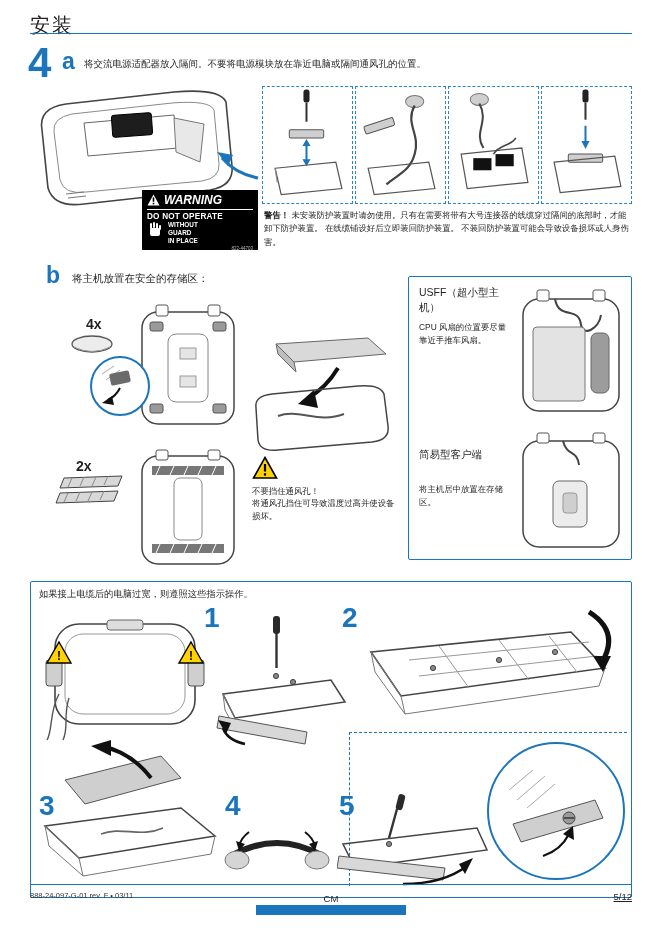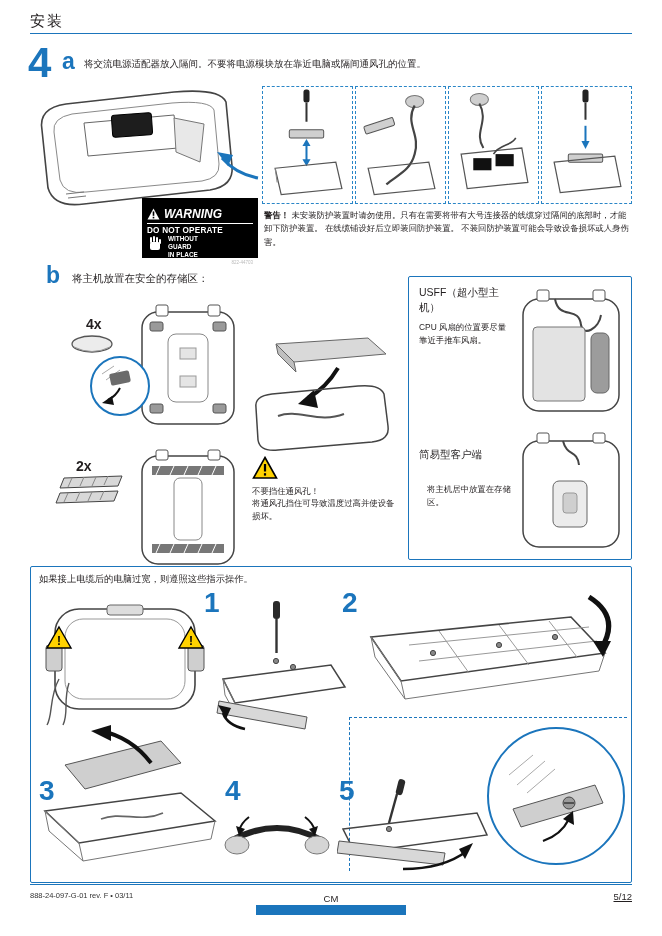--- a/index.html
+++ b/index.html
@@ -1,30 +1,30 @@
 <!DOCTYPE html>
 <html><head>
 <meta charset="utf-8">
 <style>
   html,body{margin:0;padding:0;background:#fff;}
   .page{position:relative;width:662px;height:936px;background:#fff;overflow:hidden;
         font-family:"Liberation Sans","DejaVu Sans",sans-serif;color:#231f20;}
   .abs{position:absolute;}
   .rule{height:1px;background:#1b75bc;}
-  .page-title{font-family:"Liberation Serif","DejaVu Serif",serif;font-size:15px;letter-spacing:2px;}
+  .page-title{font-family:"Liberation Serif","DejaVu Serif",serif;font-size:20px;letter-spacing:2px;}
   .big-num{font-size:42px;font-weight:bold;color:#1b75bc;line-height:1;}
   .step-letter{font-size:23px;font-weight:bold;color:#1b75bc;line-height:1;}
   .instr{font-size:9.5px;line-height:1.45;}
   .small-instr{font-size:8.4px;line-height:1.6;}
   .qty{font-size:14px;font-weight:bold;text-align:center;}
   .section-num{font-size:28px;font-weight:bold;color:#1b75bc;line-height:1;}
   .panel-title{font-size:10.5px;line-height:1.45;}
   .panel-body{font-size:8.4px;line-height:1.6;}
 
-  .warning-label{background:#000;color:#fff;padding:9px 5px 4px;box-sizing:border-box;margin-top:8px;}
+  .warning-label{background:#000;color:#fff;padding:3px 5px 4px;box-sizing:border-box;}
   .wl-head{display:flex;align-items:center;gap:4px;font-weight:bold;font-style:italic;
            font-size:12px;border-bottom:1px solid #fff;padding-bottom:2px;margin-bottom:2px;}
   .wl-donot{font-size:8.2px;font-weight:bold;letter-spacing:.2px;}
   .wl-rest{display:flex;gap:5px;align-items:flex-start;}
   .wl-small{font-size:6.4px;line-height:1.25;font-weight:bold;}
   .wl-code{font-size:4.5px;color:#bbb;text-align:right;margin-top:1px;}
 
   .guard-panels{display:flex;gap:2px;}
   .guard-panel{flex:1;border:1px dashed #2a86c7;height:118px;box-sizing:border-box;}
 
@@ -235,33 +235,33 @@
     <svg class="abs" style="left:106px;top:8px;" width="112" height="132" viewBox="0 0 112 132">
       <rect x="8" y="14" width="96" height="112" rx="16" fill="none" stroke="#444" stroke-width="1.5"></rect>
       <rect x="22" y="5" width="12" height="11" rx="2" fill="#fff" stroke="#555"></rect>
       <rect x="78" y="5" width="12" height="11" rx="2" fill="#fff" stroke="#555"></rect>
       <path d="M40 14 C44 36 64 20 66 40 C68 52 84 44 86 30" fill="none" stroke="#444" stroke-width="2"></path>
       <rect x="18" y="42" width="52" height="74" rx="4" fill="#e3e3e3" stroke="#777"></rect>
       <rect x="76" y="48" width="18" height="60" rx="6" fill="#9c9c9c" stroke="#666"></rect>
     </svg>
 
     <div class="abs panel-title" style="left:10px;top:170px;width:98px;">简易型客户端</div>
-    <div class="abs panel-body" style="left:10px;top:206px;width:94px;margin-left:8px;">将主机居中放置在存储区。</div>
+    <div class="abs panel-body" style="left:10px;top:206px;width:94px;">将主机居中放置在存储区。</div>
 
     <svg class="abs" style="left:106px;top:152px;" width="112" height="124" viewBox="0 0 112 124">
       <rect x="8" y="12" width="96" height="106" rx="16" fill="none" stroke="#444" stroke-width="1.5"></rect>
       <rect x="22" y="4" width="12" height="10" rx="2" fill="#fff" stroke="#555"></rect>
       <rect x="78" y="4" width="12" height="10" rx="2" fill="#fff" stroke="#555"></rect>
       <path d="M48 12 C52 28 62 20 64 36" fill="none" stroke="#444" stroke-width="2"></path>
       <rect x="38" y="52" width="34" height="46" rx="6" fill="#ececec" stroke="#666"></rect>
       <rect x="48" y="64" width="14" height="20" rx="3" fill="#cfcfcf" stroke="#999"></rect>
     </svg>
   </div>
 
-  <div class="abs blue-box" style="left:30px;top:566px;width:602px;height:317px;">
+  <div class="abs blue-box" style="left:30px;top:581px;width:602px;height:317px;">
 
     <div class="abs instr" style="left:8px;top:6px;width:420px;font-size:9.3px;">如果接上电缆后的电脑过宽，则遵照这些指示操作。</div>
 
     <svg class="abs" style="left:6px;top:26px;" width="175" height="134" viewBox="0 0 175 134">
       <rect x="18" y="16" width="140" height="100" rx="24" fill="none" stroke="#444" stroke-width="1.6"></rect>
       <rect x="28" y="26" width="120" height="80" rx="18" fill="none" stroke="#999"></rect>
       <rect x="70" y="12" width="36" height="10" rx="3" fill="#ddd" stroke="#666"></rect>
       <g fill="#cfcfcf" stroke="#555">
         <rect x="9" y="52" width="16" height="26" rx="3"></rect>
         <rect x="151" y="52" width="16" height="26" rx="3"></rect>

